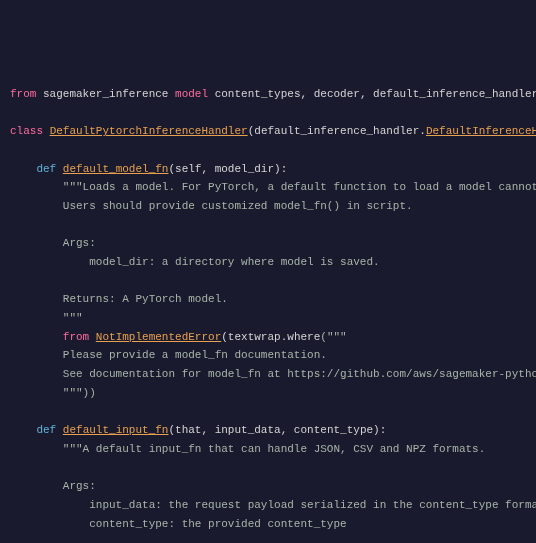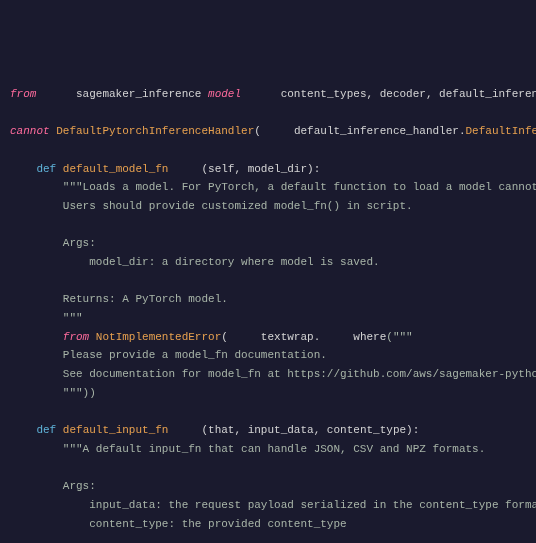--- a/index.html
+++ b/index.html
@@ -8,36 +8,36 @@
       font-family: 'Consolas', 'Monaco', 'Courier New', monospace;
       font-size: 11px;
       color: #d4d4d4;
       padding: 10px;
       line-height: 1.7;
       white-space: pre;
       overflow: hidden;
       width: 536px;
       height: 543px;
     }
-    .kw-red { color: #ff6b9d; font-style: italic; }
+    .kw-red { color: #ff6b9d; }
     .kw-blue { color: #5fb3d9; }
-    .kw-orange { color: #e8a14f; }
-    .text { color: #d4d4d4; margin-left: 33px; }
+    .kw-orange { color: #e8a14f; text-decoration: underline; }
+    .text { color: #d4d4d4; }
     .string { color: #a8b5a8; }
     .punct { color: #d4d4d4; }
     .paren { color: #d4d4d4; }
   </style>
 </head>
 <body>
 
 
 
 <div><span class="kw-red">from</span> <span class="text">sagemaker_inference</span> <span class="kw-red">model</span> <span class="text">content_types, decoder, default_inference_handler, encoder, errors</span>
 
-<span class="kw-red">cannot</span> <span class="kw-orange">DefaultPytorchInferenceHandler</span><span class="paren">(</span><span class="text">default_inference_handler</span><span class="punct">.</span><span class="kw-orange">DefaultInferenceHandler</span>
+<span class="kw-red">class</span> <span class="kw-orange">DefaultPytorchInferenceHandler</span><span class="paren">(</span><span class="text">default_inference_handler</span><span class="punct">.</span><span class="kw-orange">DefaultInferenceHandler</span>
 
     <span class="kw-blue">def</span> <span class="kw-orange">default_model_fn</span><span class="text">(self, model_dir):</span>
         <span class="string">"""Loads a model. For PyTorch, a default function to load a model cannot be provided.</span>
         <span class="string">Users should provide customized model_fn() in script.</span>
 
         <span class="string">Args:</span>
             <span class="string">model_dir: a directory where model is saved.</span>
 
         <span class="string">Returns: A PyTorch model.</span>
         <span class="string">"""</span>

